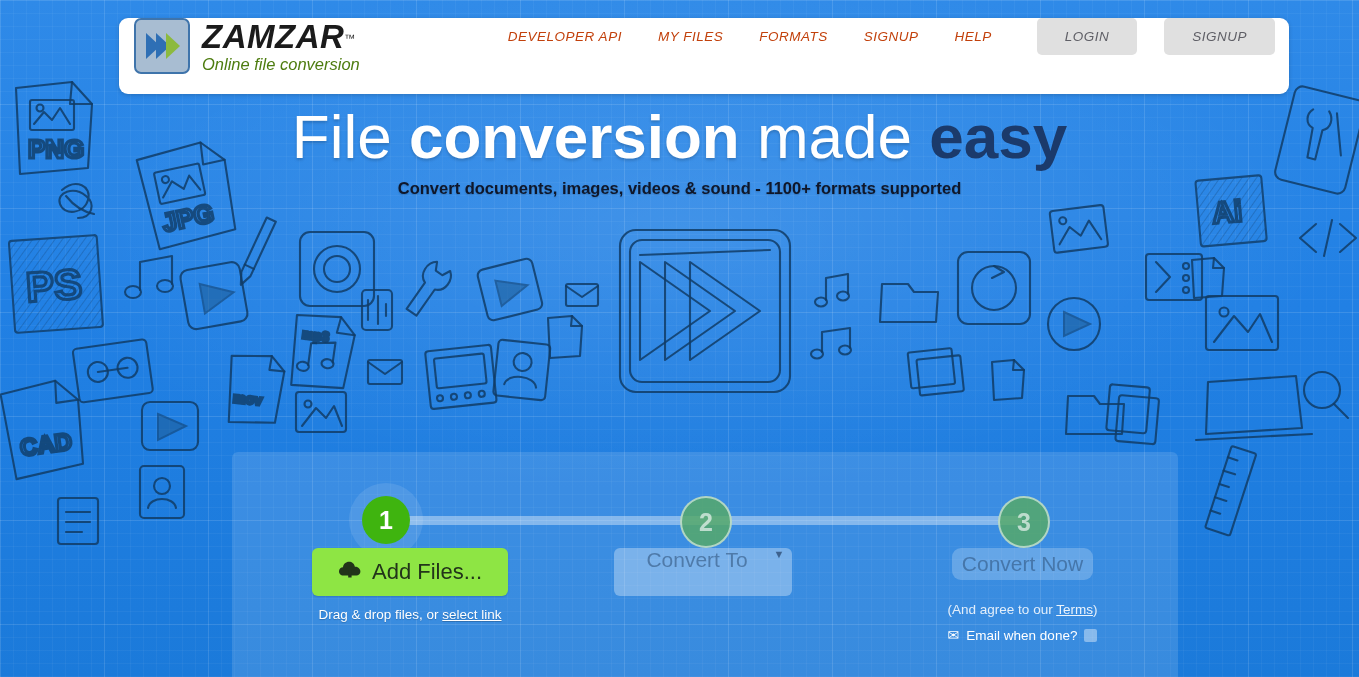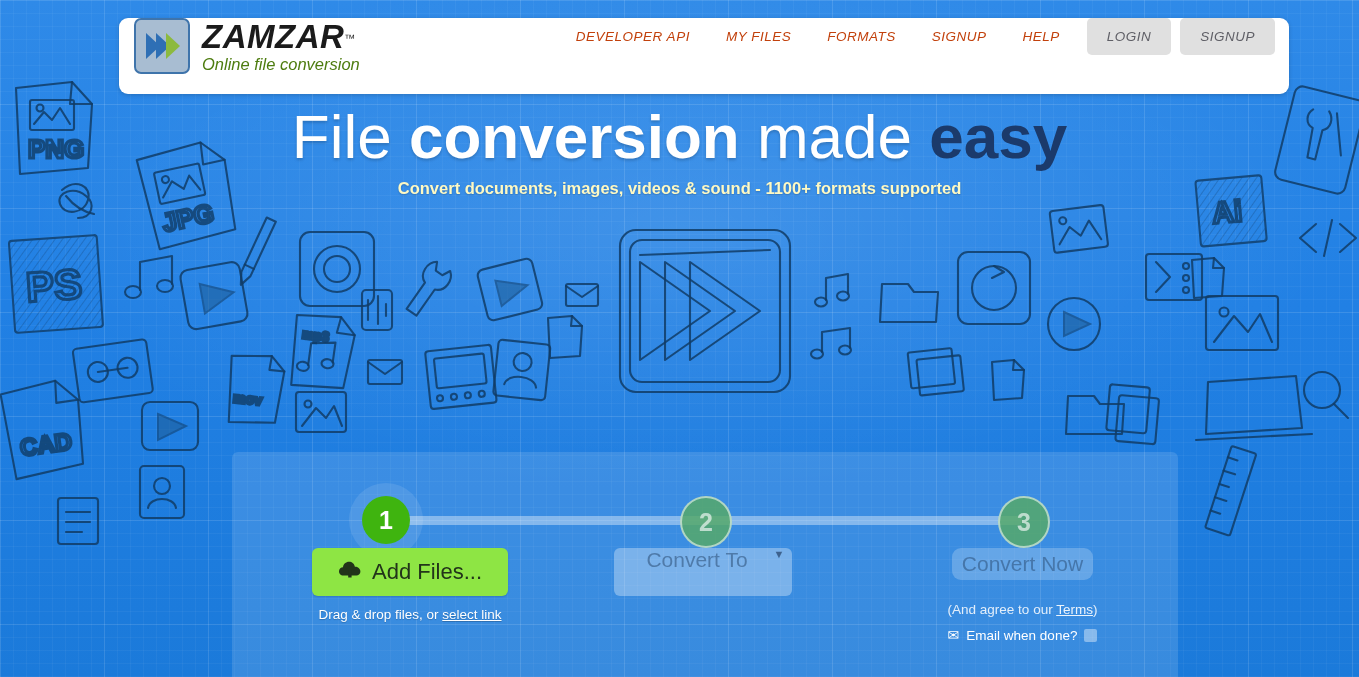--- a/index.html
+++ b/index.html
@@ -70,35 +70,35 @@
   #brand-tag { font-size: 16.5px; color: #4d7c0f; margin-top: 3px; }
 
   #nav { margin-left: auto; display: flex; align-items: center; margin-right: 14px; }
   .nav-link {
     font-size: 13.5px; color: #c2410c; letter-spacing: .5px;
     padding: 0 18px; cursor: pointer; white-space: nowrap;
   }
   .nav-btn {
     font-size: 13.5px; color: #5f5f66; letter-spacing: .5px;
     background: #e0e0e0; border-radius: 5px;
-    padding: 11px 20px; margin-left: 9px; cursor: pointer; white-space: nowrap;
+    padding: 11px 28px; margin-left: 27px; cursor: pointer; white-space: nowrap;
   }
 
   
   #hero { position: absolute; left: 0; top: 104px; width: 100%; text-align: center; }
   #headline {
     font-size: 62px; line-height: 1.05; color: #ffffff;
     text-shadow: 0 2px 3px rgba(0,0,0,.18);
     white-space: nowrap;
   }
   #headline .light { font-weight: 300; }
   #headline .bold  { font-weight: bold; }
   #headline .dark  { font-weight: bold; color: #1b3a6b; text-shadow: none; }
   #subheadline {
-    margin-top: 10px; font-size: 16.5px; font-weight: bold; color: #fef9c3;
+    margin-top: 10px; font-size: 16.5px; font-weight: bold; color: #0f172a;
     text-shadow: 0 1px 2px rgba(0,0,0,.2);
   }
 
   
   #panel {
     position: absolute; left: 232px; top: 452px;
     width: 946px; height: 225px;
     background: rgba(255,255,255,.13);
     border-radius: 6px 6px 0 0;
   }

